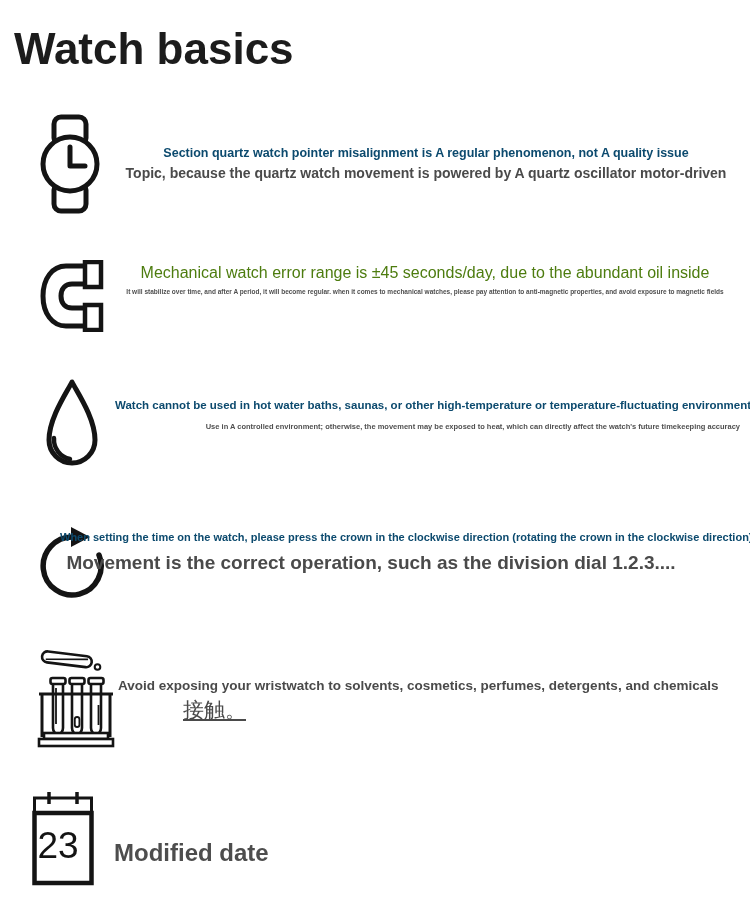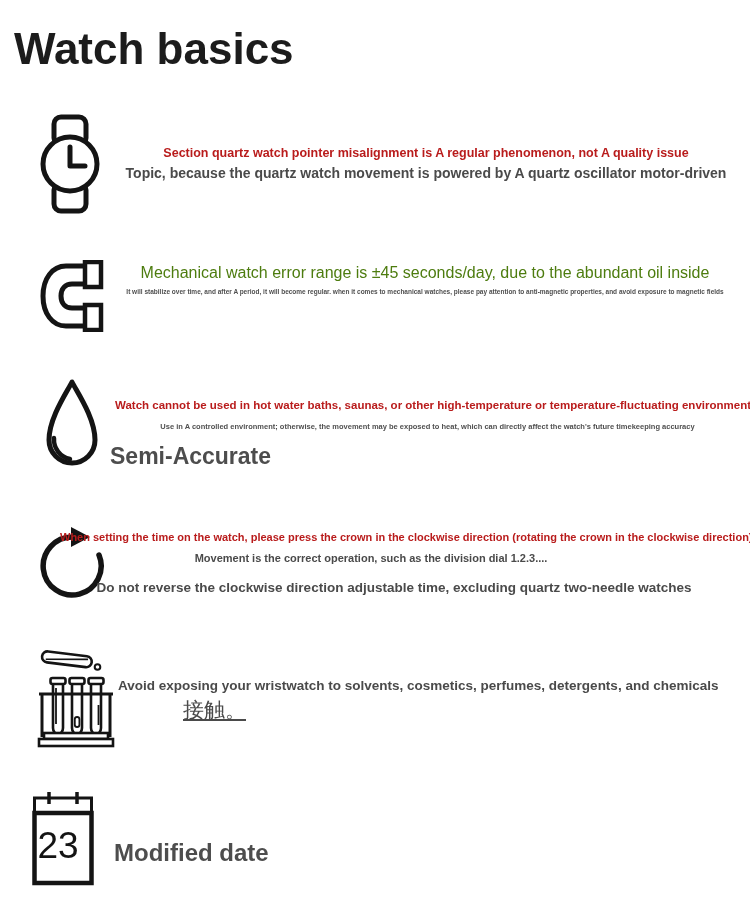--- a/index.html
+++ b/index.html
@@ -14,24 +14,24 @@
   }
   .abs { position: absolute; }
   .title {
     left: 14px; top: 24px;
     font-size: 44px;
     font-weight: 700;
     letter-spacing: 0px;
     color: #1c1c1c;
   }
   .line { white-space: nowrap; text-align: center; }
-  .t-med  { font-size: 12.5px; font-weight: 600; color: #b91c1c; }
+  .t-med  { font-size: 12.5px; font-weight: 600; color: #0c4a6e; }
   .t-bold { font-size: 13.5px; font-weight: 700; color: #4a4a4a; }
   .t-bold14 { font-size: 16px; font-weight: 400; color: #4d7c0f; }
-  .t-bold15 { font-size: 11px; font-weight: 700; color: #4a4a4a; }
+  .t-bold15 { font-size: 19px; font-weight: 700; color: #4a4a4a; }
   .t-tiny6 { font-size: 6.5px; font-weight: 600; color: #4f4f4f; }
   .t-tiny7 { font-size: 7.5px; font-weight: 600; color: #4f4f4f; }
   .t-big  { font-size: 23px; font-weight: 700; color: #4d4d4d; white-space: nowrap; }
   .t-cjk  { font-size: 21px; font-weight: 400; color: #4a4a4a; white-space: nowrap; }
   .left-align { text-align: left; }
   svg { display: block; }
 </style>
 </head>
 <body>
 
@@ -60,32 +60,30 @@
   <div class="abs line t-bold14" style="left:105px; top:264px; width:640px;">Mechanical watch error range is ±45 seconds/day, due to the abundant oil inside</div>
   <div class="abs line t-tiny6" style="left:105px; top:288px; width:640px;">It will stabilize over time, and after A period, it will become regular. when it comes to mechanical watches, please pay attention to anti-magnetic properties, and avoid exposure to magnetic fields</div>
 
   <div class="abs" style="left:42px; top:377px; width:60px; height:101px;">
     <svg width="60" height="101" viewBox="0 0 60 101" fill="none" stroke="#141414">
       <path d="M30 5 C25 15 7 41 7 63 A23 23 0 0 0 53 63 C53 41 35 15 30 5 Z" stroke-width="5" stroke-linejoin="round"></path>
       <path d="M12 61 A20 20 0 0 0 28 82" stroke-width="4.5" stroke-linecap="round"></path>
     </svg>
   </div>
   <div class="abs line t-med" style="left:115px; top:399px; width:628px; font-size:11.5px; font-weight:700;">Watch cannot be used in hot water baths, saunas, or other high-temperature or temperature-fluctuating environments</div>
-  <div class="abs line t-tiny7" style="left:115px; top:422px; width:625px;">Use in A controlled environment; otherwise, the movement may be exposed to heat, which can directly affect the watch's future timekeeping accuracy</div>
-  <div class="abs t-big" style="left:110px; top:443px;">Semi-Accurate</div>
+  <div class="abs line t-tiny7" style="left:115px; top:422px; width:625px;text-align:right;">Use in A controlled environment; otherwise, the movement may be exposed to heat, which can directly affect the watch's future timekeeping accuracy</div>
 
   <div class="abs" style="left:40px; top:526px; width:66px; height:78px;">
     <svg width="66" height="78" viewBox="0 0 66 78" fill="none" stroke="#141414">
       <path d="M33 11 A29 29 0 1 0 59 29" stroke-width="5.5" stroke-linecap="round"></path>
       <path d="M31 1 L50 11 L31 21 Z" fill="#141414" stroke="none"></path>
     </svg>
   </div>
   <div class="abs line t-med" style="left:60px; top:531px; width:682px; font-size:11px; font-weight:700;">When setting the time on the watch, please press the crown in the clockwise direction (rotating the crown in the clockwise direction)</div>
   <div class="abs line t-bold15" style="left:60px; top:552px; width:622px;">Movement is the correct operation, such as the division dial 1.2.3....</div>
-  <div class="abs line t-bold" style="left:60px; top:580px; width:668px;">Do not reverse the clockwise direction adjustable time, excluding quartz two-needle watches</div>
 
   <div class="abs" style="left:36px; top:641px; width:80px; height:110px;">
     <svg width="80" height="110" viewBox="0 0 80 110" fill="none" stroke="#141414">
       <g transform="rotate(7 8 16)">
         <rect x="6" y="10" width="50" height="11" rx="5.5" stroke-width="2.6"></rect>
         <path d="M10 18 L52 13" stroke-width="1.6"></path>
       </g>
       <circle cx="61.5" cy="26" r="2.8" stroke-width="2"></circle>
       <line x1="6" y1="53" x2="6" y2="96" stroke-width="3"></line>
       <line x1="74" y1="53" x2="74" y2="96" stroke-width="3"></line>

